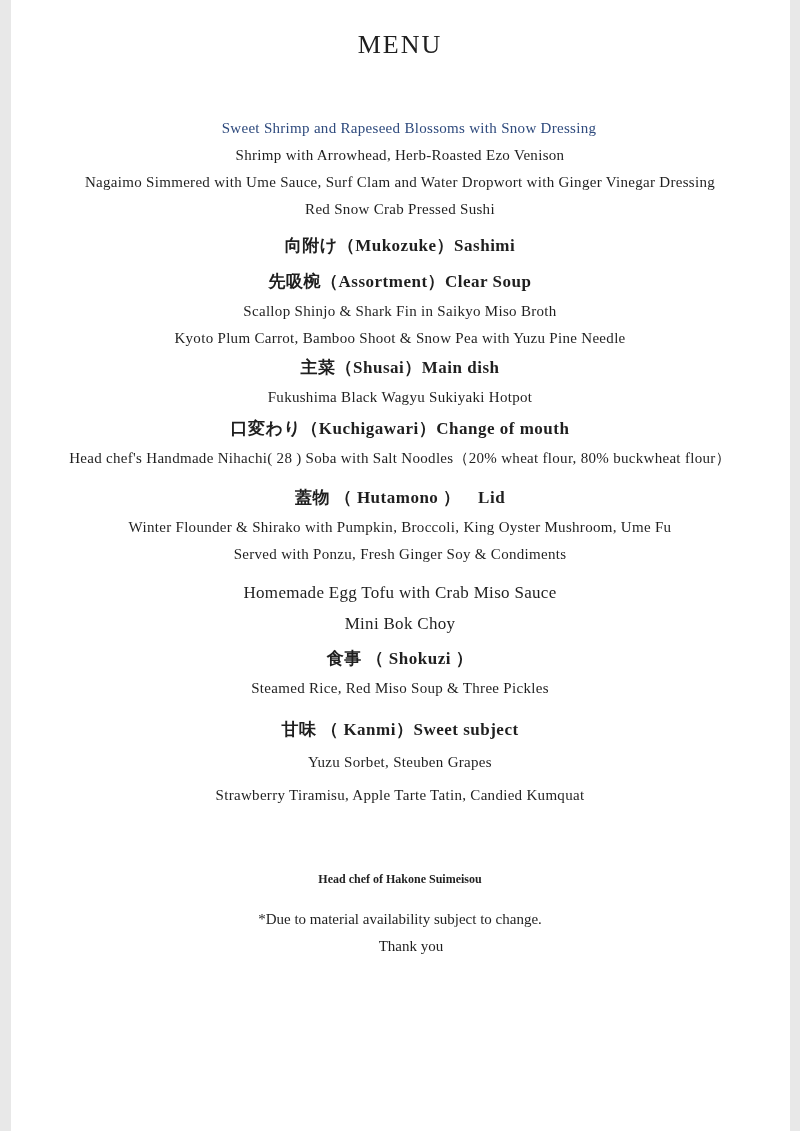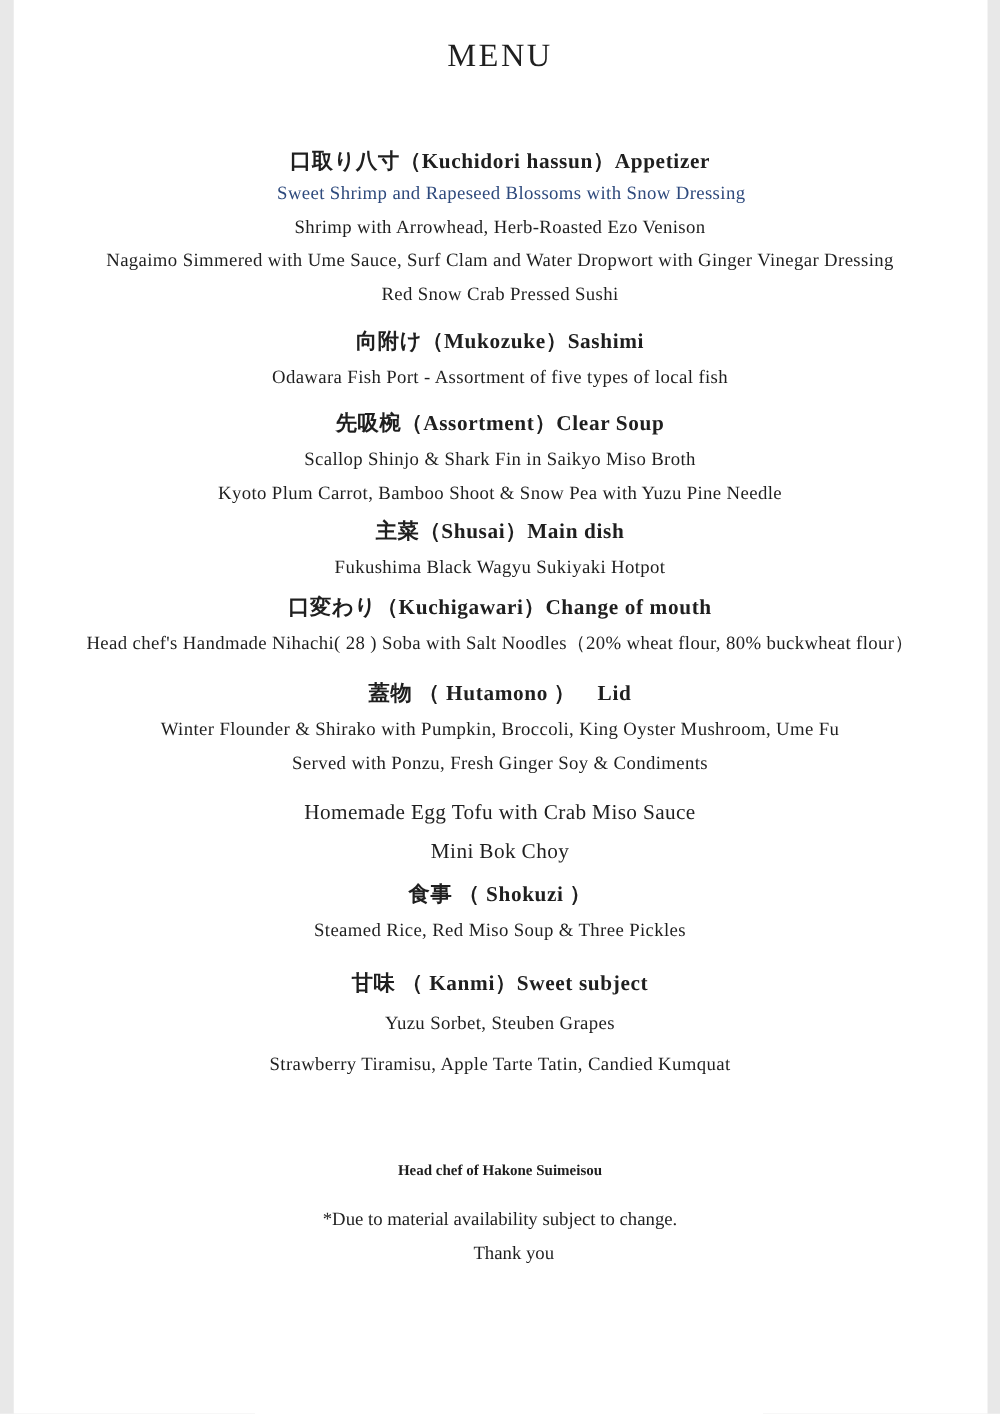--- a/index.html
+++ b/index.html
@@ -72,30 +72,28 @@
 </style>
 </head>
 <body>
 
 <div class="page" style="background: rgb(255, 255, 255); color: rgb(31, 31, 31);">
   <div class="content">
 
     <h1 class="title">MENU</h1>
 
     <div class="sec sec-appetizer">
-      <h2 class="sec-heading">口取り八寸（Kuchidori hassun）Appetizer</h2>
       <div class="item highlight">Sweet Shrimp and Rapeseed Blossoms with Snow Dressing</div>
       <div class="item">Shrimp with Arrowhead, Herb-Roasted Ezo Venison</div>
       <div class="item">Nagaimo Simmered with Ume Sauce, Surf Clam and Water Dropwort with Ginger Vinegar Dressing</div>
       <div class="item">Red Snow Crab Pressed Sushi</div>
     </div>
 
     <div class="sec sec-sashimi">
       <h2 class="sec-heading">向附け（Mukozuke）Sashimi</h2>
-      <div class="item">Odawara Fish Port - Assortment of five types of local fish</div>
     </div>
 
     <div class="sec sec-clear-soup">
       <h2 class="sec-heading">先吸椀（Assortment）Clear Soup</h2>
       <div class="item">Scallop Shinjo &amp; Shark Fin in Saikyo Miso Broth</div>
       <div class="item">Kyoto Plum Carrot, Bamboo Shoot &amp; Snow Pea with Yuzu Pine Needle</div>
     </div>
 
     <div class="sec sec-main-dish">
       <h2 class="sec-heading">主菜（Shusai）Main dish</h2>

